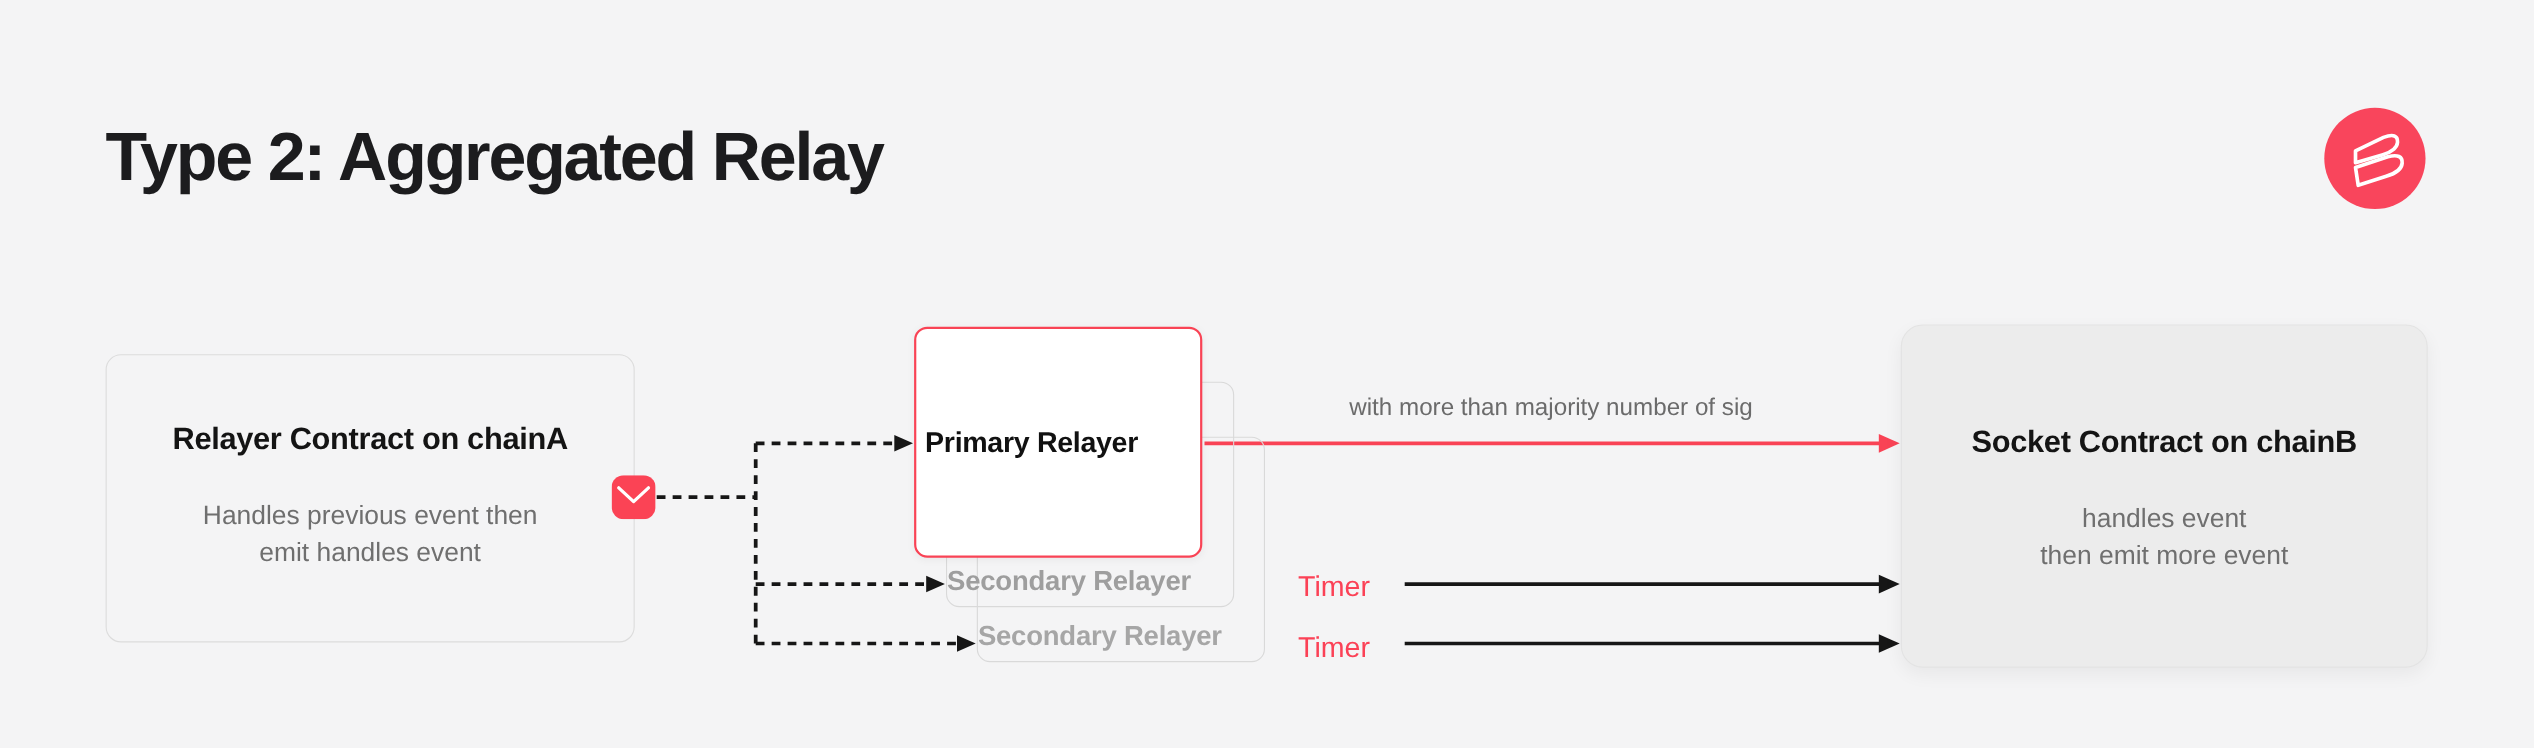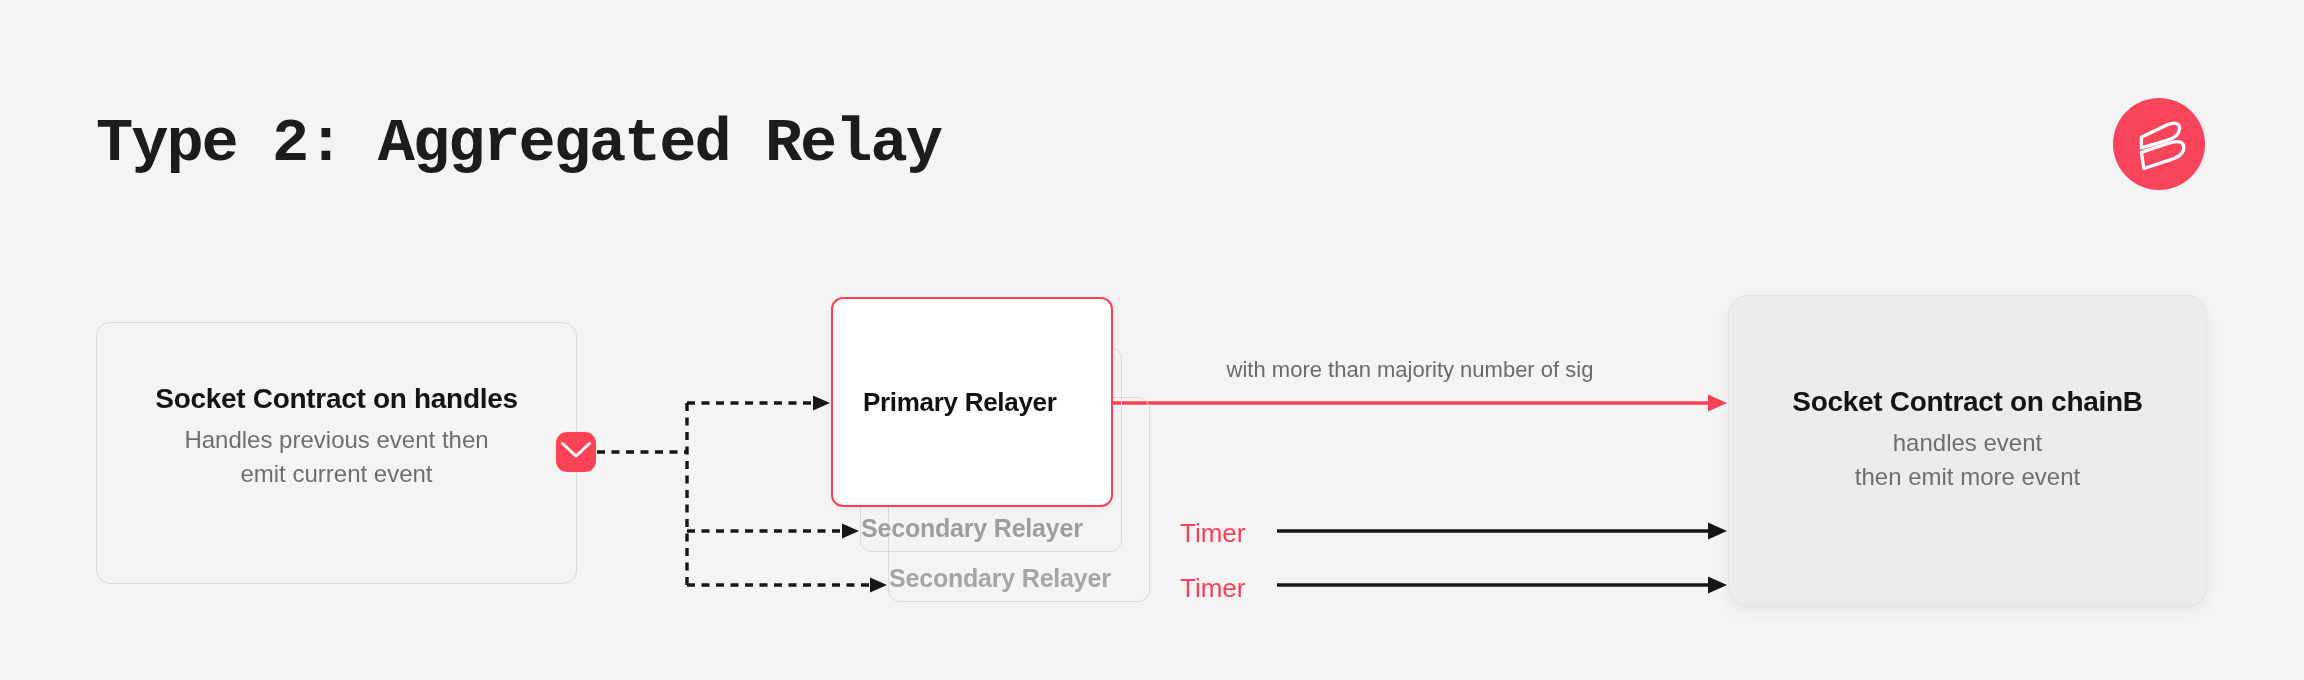--- a/index.html
+++ b/index.html
@@ -17,21 +17,20 @@
   .page-title {
     position: absolute;
     left: 96px;
     top: 112px;
     font-size: 62px;
     line-height: 64px;
     font-weight: bold;
     letter-spacing: -2px;
     color: #1c1c1e;
     white-space: nowrap;
-    font-family: Liberation Mono, monospace;
   }
 
   .brand-logo {
     position: absolute;
     left: 2112px;
     top: 97px;
     width: 94px;
     height: 94px;
   }
 
@@ -45,41 +44,41 @@
     background: transparent;
     display: flex; flex-direction: column; align-items: center;
     padding-top: 56px;
     z-index: 15;
   }
   .box-title {
     font-size: 28px; font-weight: bold; color: #141414;
     line-height: 40px; text-align: center; letter-spacing: -0.3px;
   }
   .box-desc {
-    margin-top: 4px;
+    margin-top: 33px;
     font-size: 24px; color: #6f6f6f; line-height: 34px; text-align: center;
   }
 
   .envelope-badge {
     position: absolute;
     left: 556px; top: 432px;
     width: 40px; height: 40px;
     z-index: 40;
   }
 
   
   .primary-box {
     position: absolute;
     left: 831px; top: 297px;
-    width: 282px; height: 210px;
+    width: 262px; height: 210px;
     background: #ffffff;
     border: 2.5px solid #f94355;
     border-radius: 12px;
     display: flex; align-items: center;
-    padding-left: 30px;
+    padding-left: 8px;
     z-index: 30;
     box-shadow: 0 2px 8px rgba(0,0,0,0.05);
   }
   .primary-label {
     font-size: 26px; font-weight: bold; color: #111111; letter-spacing: -0.3px;
   }
   .secondary-box {
     position: absolute;
     width: 262px; height: 205px;
     border: 1.5px solid #d9d9d9;
@@ -152,24 +151,24 @@
     <svg class="logo-b" width="94" height="94" viewBox="0 0 96 96">
       <circle cx="48" cy="48" r="47" fill="#f9455c"></circle>
       <g fill="none" stroke="#ffffff" stroke-width="3.4" stroke-linejoin="round">
         <path d="M30 41 L56 28.5 Q69.5 23.5 69 33 Q68.5 40.5 55.5 44.5 L30 52 Z"></path>
         <path d="M30 56.5 L60 46.5 Q74 43 73.3 52.5 Q72.6 60.5 58.5 64.5 L32.5 73 Z"></path>
       </g>
     </svg>
   </div>
 
   <div class="chain-a-box">
-    <div class="box-title">Socket Contract on handles</div>
+    <div class="box-title">Relayer Contract on chainA</div>
     <div class="box-desc">
       <div>Handles previous event then</div>
-      <div>emit current event</div>
+      <div>emit handles event</div>
     </div>
   </div>
 
   <div class="envelope-badge">
     <svg width="40" height="40" viewBox="0 0 40 40">
       <rect x="0" y="0" width="40" height="40" rx="11" fill="#fb4355"></rect>
       <path d="M6.5 11.5 L20 24 L33.5 11.5" fill="none" stroke="#ffffff" stroke-width="3" stroke-linecap="round" stroke-linejoin="round"></path>
     </svg>
   </div>
 

